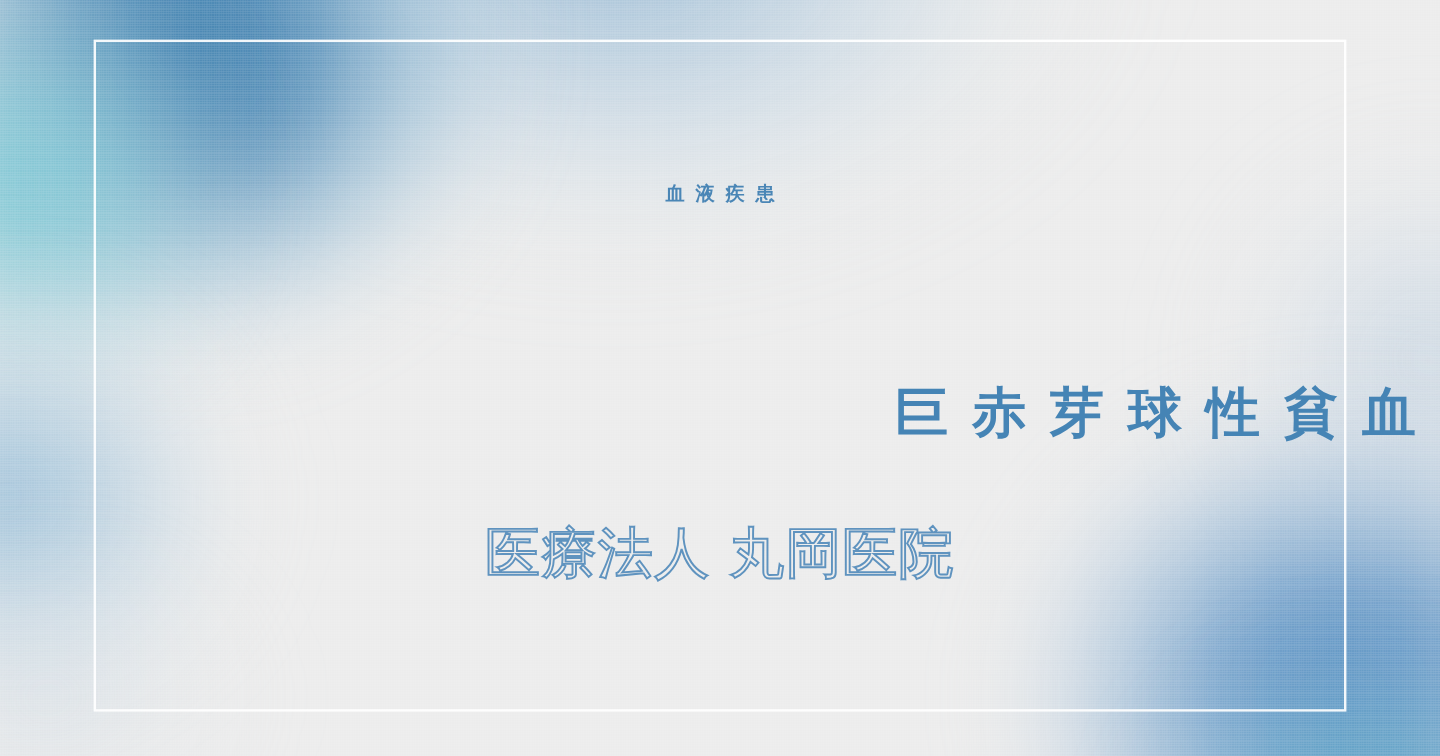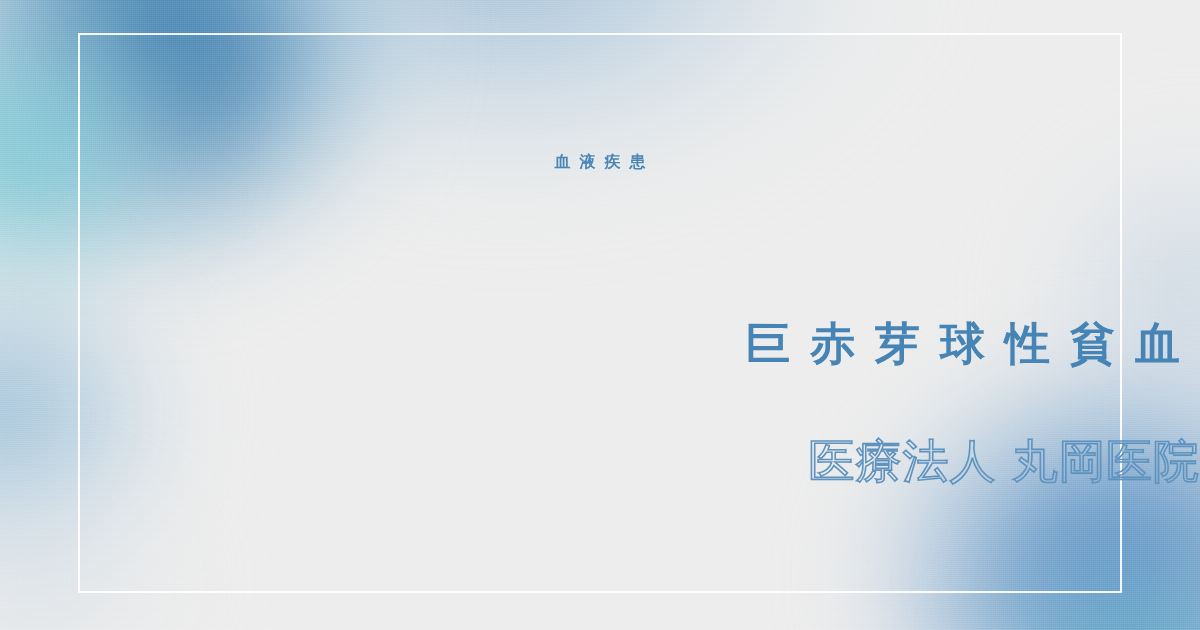--- a/index.html
+++ b/index.html
@@ -211,21 +211,21 @@
     text-indent: 20px;
     color: #4584b5;
     line-height: 1.18;
   }
 
   .org {
     position: absolute;
     top: 434px;
     left: 0;
     right: 0;
-    text-align: right;
+    text-align: center;
     font-size: 46px;
     font-weight: 400;
     letter-spacing: 1px;
     line-height: 1.2;
     color: transparent;
     -webkit-text-stroke: 1.6px #5f93bf;
     text-stroke: 1.6px #5f93bf;
     paint-order: stroke fill;
   }
 </style>

